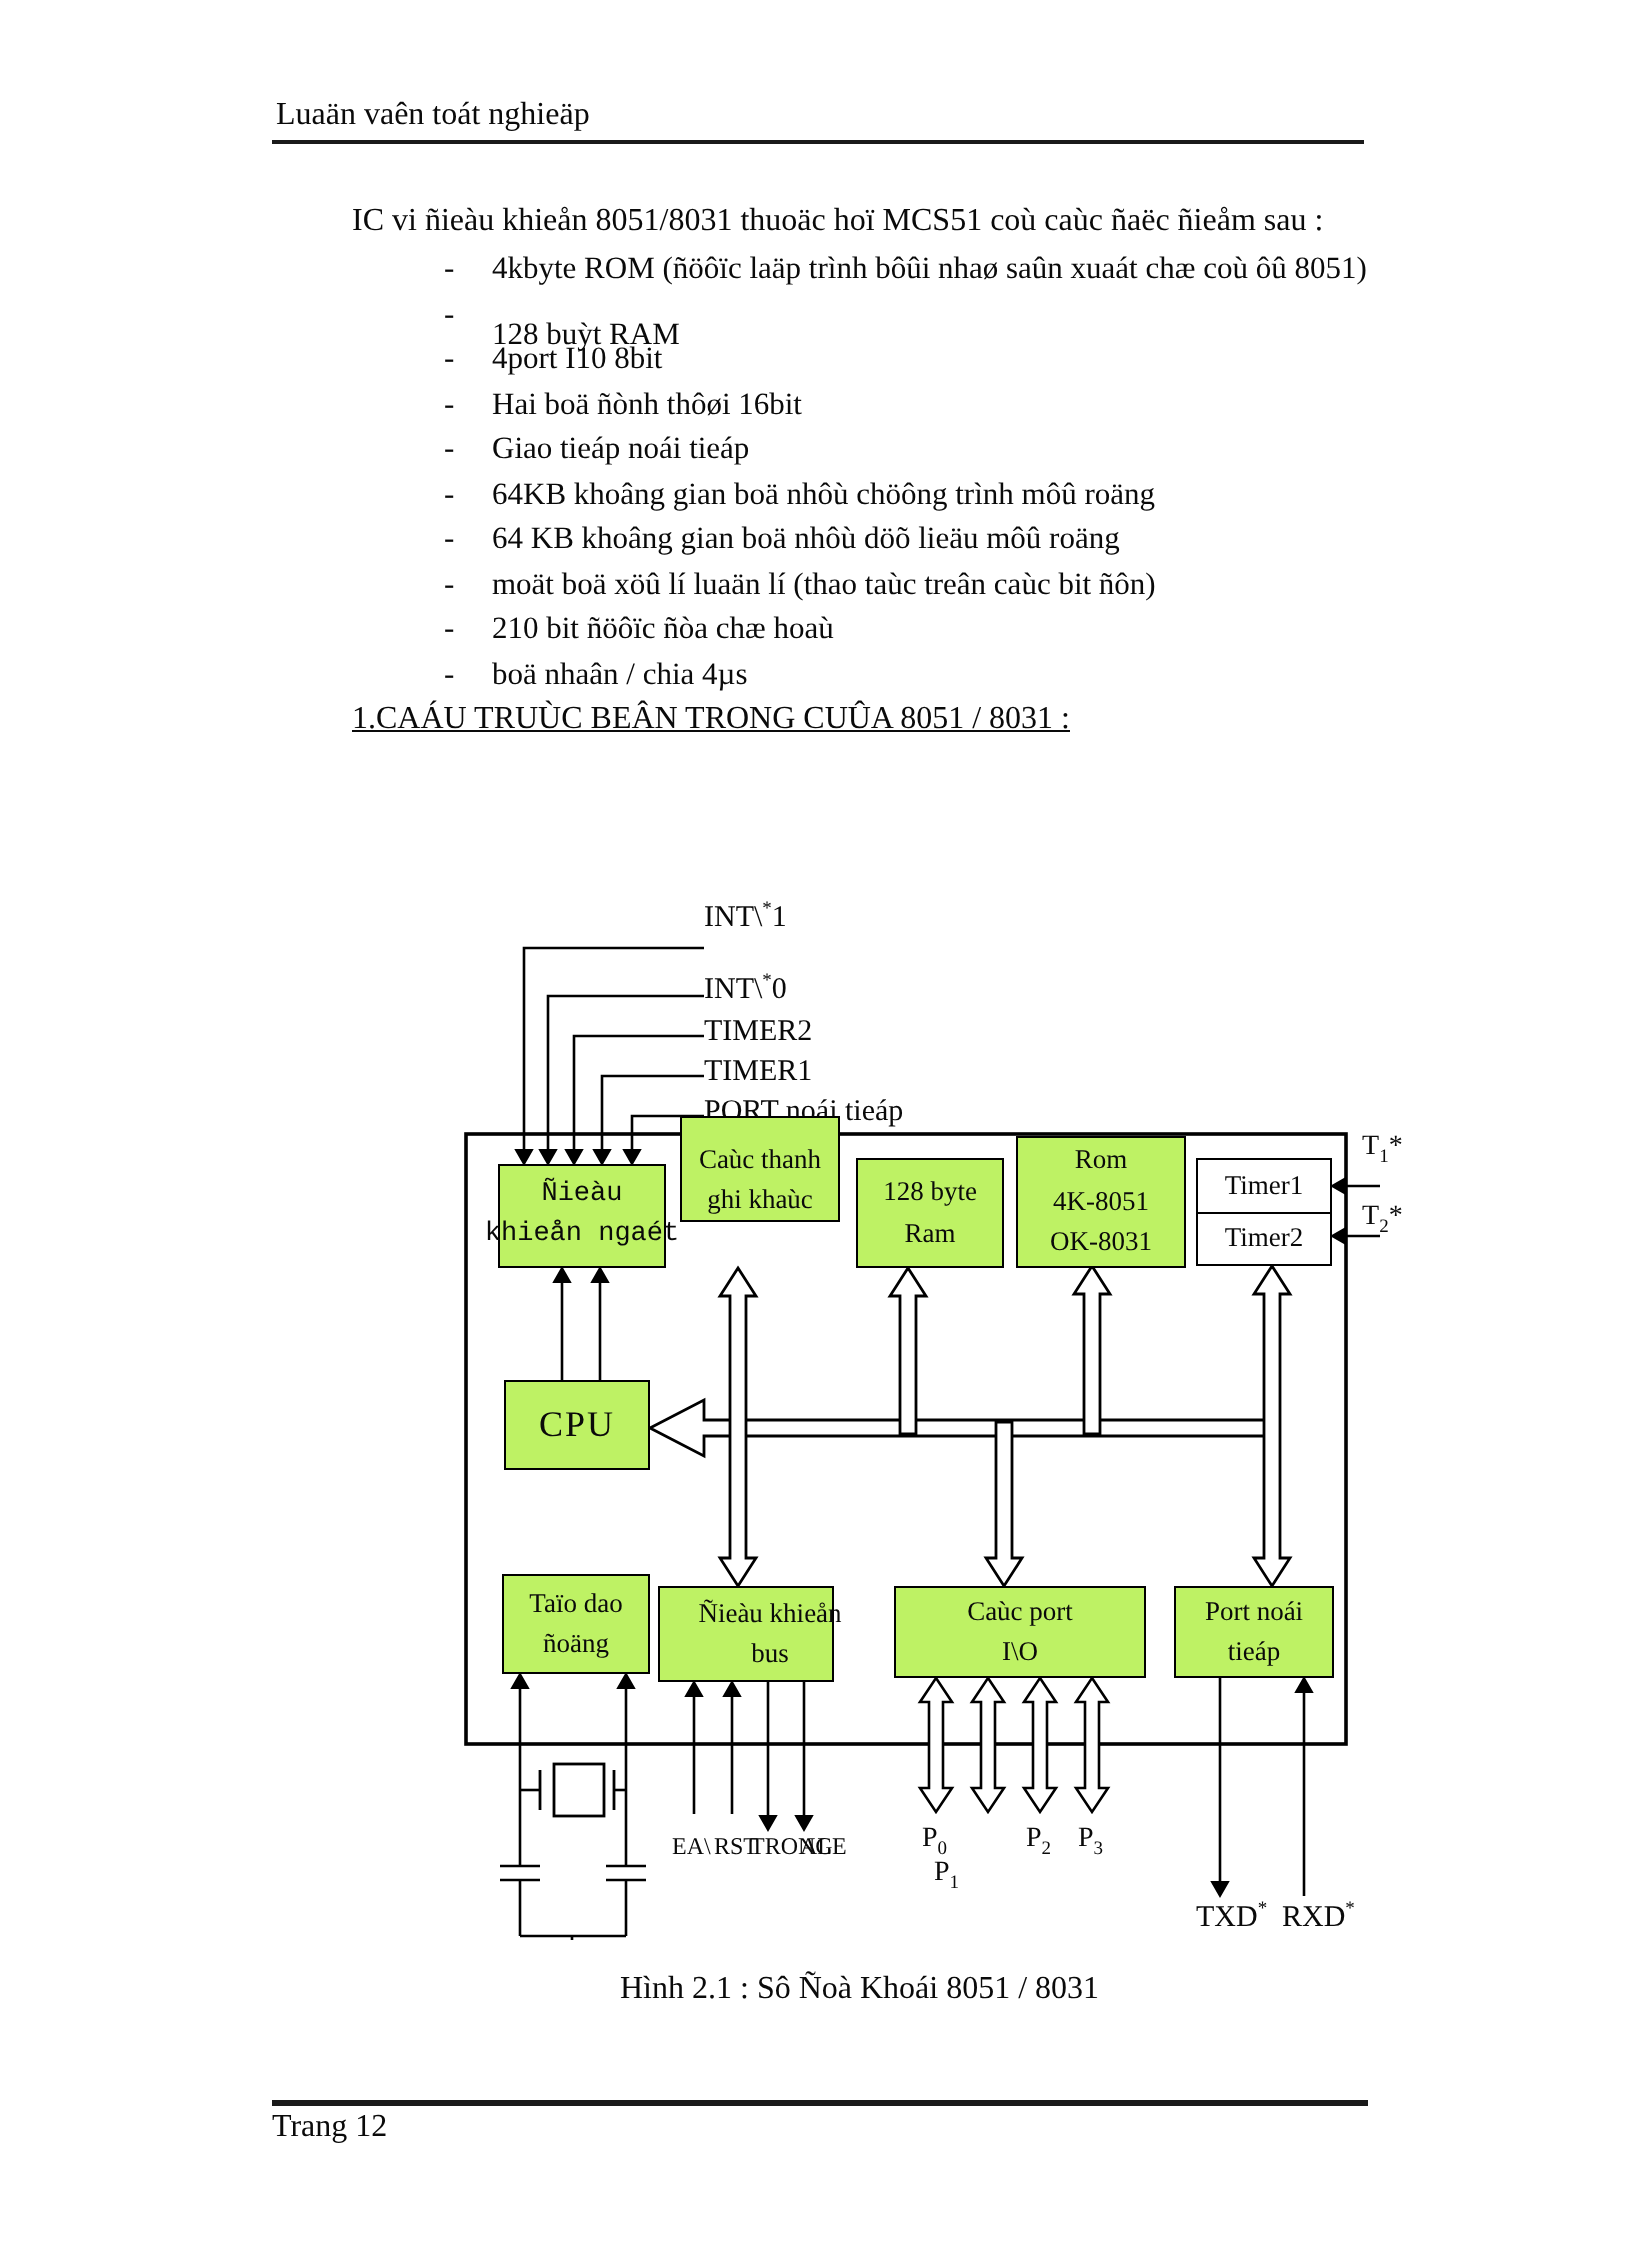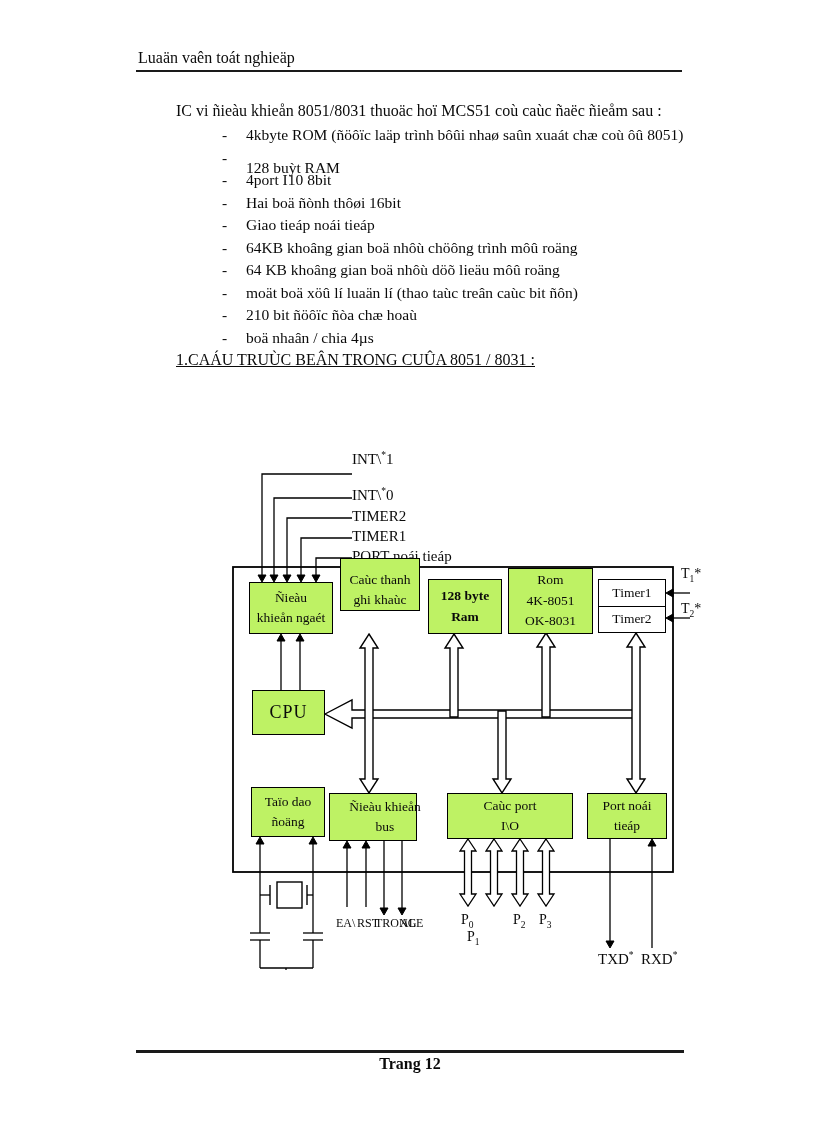--- a/index.html
+++ b/index.html
@@ -151,29 +151,29 @@
     <span>PORT noái tieáp</span>
   </div>
 
   <div class="abs plbl" style="left:681px;top:566px;">
     <span>T</span><sub class="idx">1</sub><span>*</span>
   </div>
   <div class="abs plbl" style="left:681px;top:601px;">
     <span>T</span><sub class="idx">2</sub><span>*</span>
   </div>
 
-  <div class="bx" style="left:249px;top:582px;width:84px;height:52px;">
+  <div class="bx" style="left:249px;top:582px;width:84px;height:52px;font-family:Liberation Mono, monospace;">
     <span class="ln">Ñieàu</span>
     <span class="ln">khieån ngaét</span>
   </div>
   <div class="bx" style="left:340px;top:558px;width:80px;height:53px;justify-content:flex-end;">
     <span class="ln">Caùc thanh</span>
     <span class="ln">ghi khaùc</span>
   </div>
-  <div class="bx" style="left:428px;top:579px;width:74px;height:55px;font-weight:bold;">
+  <div class="bx" style="left:428px;top:579px;width:74px;height:55px;">
     <span class="ln">128 byte</span>
     <span class="ln">Ram</span>
   </div>
   <div class="bx" style="left:508px;top:568px;width:85px;height:66px;line-height:1.55;">
     <span class="ln">Rom</span>
     <span class="ln">4K-8051</span>
     <span class="ln">OK-8031</span>
   </div>
   <div class="timerbox" style="left:598px;top:579px;width:68px;height:54px;">
     <div class="tcell first">
@@ -221,17 +221,18 @@
     <span>P</span><sub class="idx">3</sub>
   </div>
 
   <div class="abs serlbl" style="left:598px;top:951px;">
     <span>TXD</span><sup class="star">*</sup>
   </div>
   <div class="abs serlbl" style="left:641px;top:951px;">
     <span>RXD</span><sup class="star">*</sup>
   </div>
 
+  <div class="abs" style="left:310px;top:986px;font-size:16px;">Hình 2.1 : Sô Ñoà Khoái 8051 / 8031</div>
 
   <div class="rule" style="left:136px;top:1050px;width:548px;height:2.5px;"></div>
-  <div class="abs body-txt" style="left:136px;top:1055px;width:548px;text-align:center;font-weight:bold;">Trang 12</div>
+  <div class="abs body-txt" style="left:136px;top:1055px;width:548px;">Trang 12</div>
 
 </div>
 
 </body></html>

